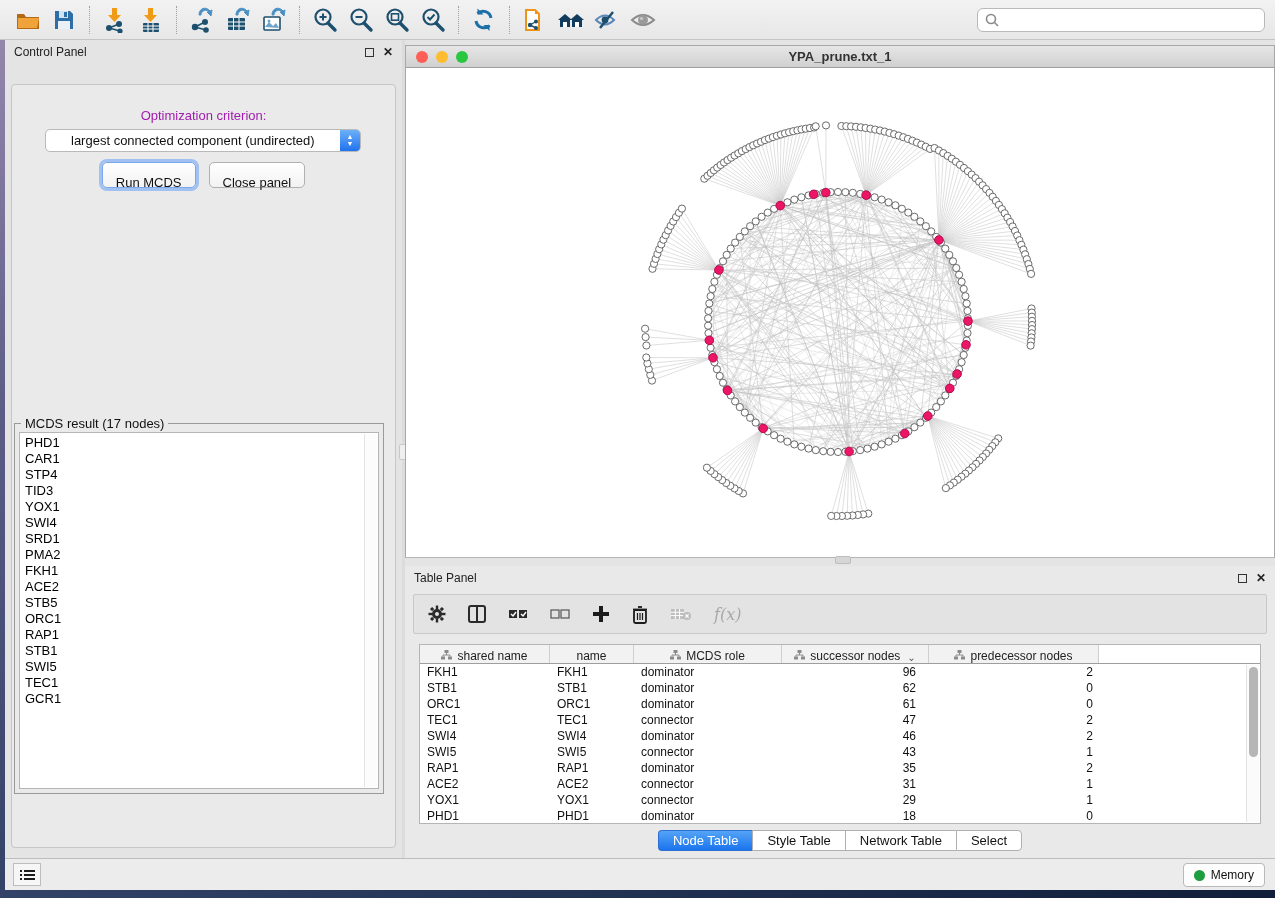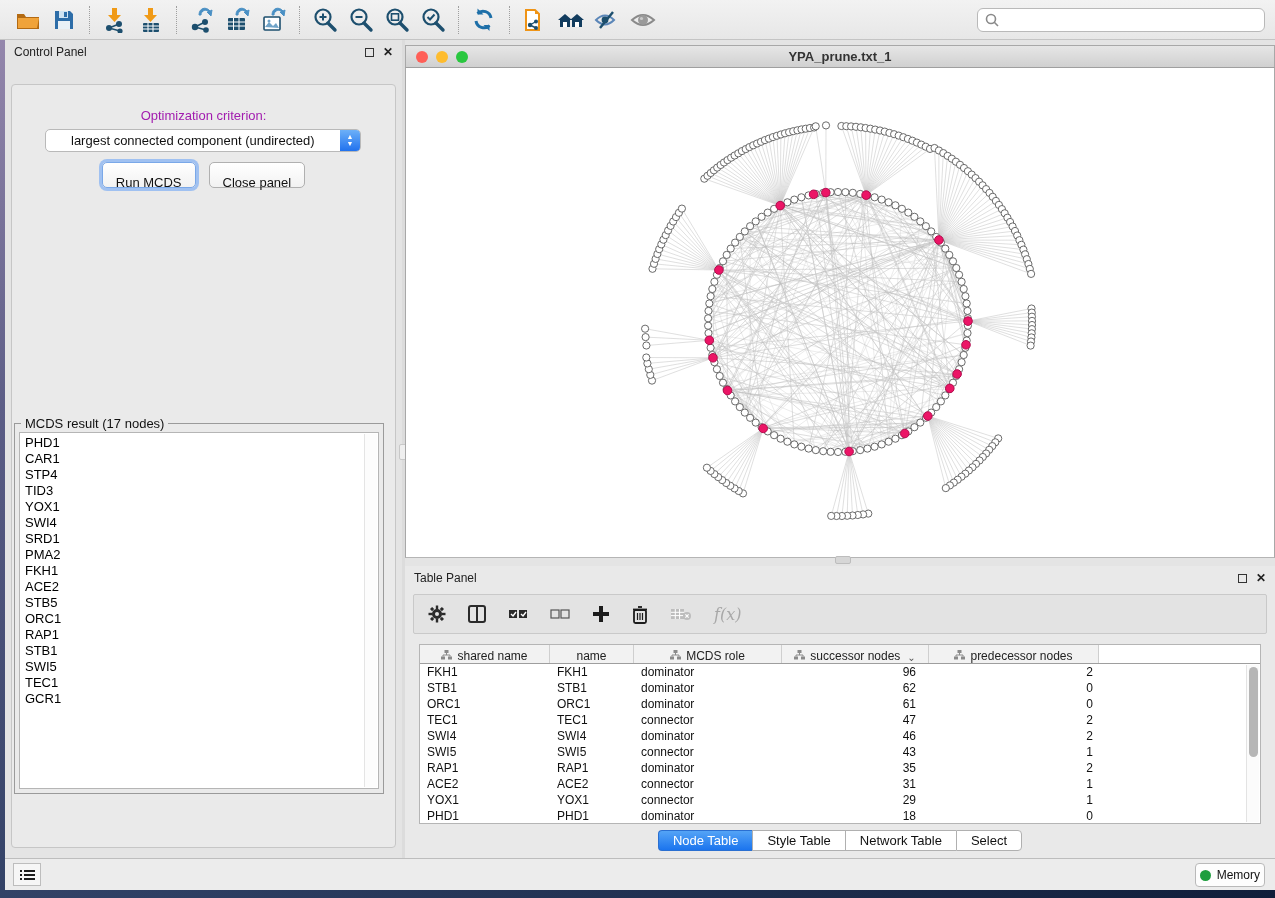--- a/index.html
+++ b/index.html
@@ -95,21 +95,21 @@
   .tb-thumb { position:absolute; left:2px; top:2px; width:9px; height:90px; background:#b6b6b6; border-radius:5px; }
   .tp-tabs { position:absolute; left:0; width:100%; top:264px; display:flex; justify-content:center; }
 
   
   .statusbar { position:absolute; left:5px; right:0; top:858px; height:32px; background:#ececec;
     border-top:1px solid #bdbdbd; }
   .list-btn { position:absolute; left:8px; top:4px; width:28px; height:23px; background:#f6f6f6;
     border:1px solid #bdbdbd; display:flex; align-items:center; justify-content:center; }
   .memory-btn { position:absolute; right:10px; top:4px; height:24px; background:#fdfdfd;
     border:1px solid #b9b9b9; border-radius:4px; display:flex; align-items:center; gap:6px;
-    padding:0 4px; font-size:12px; color:#111;margin-left:40px; }
+    padding:0 10px; font-size:12px; color:#111;margin-left:40px; }
   .mem-dot { width:11px; height:11px; border-radius:50%; }
 </style>
 </head>
 <body>
 
 <div class="toolbar">
   <div class="tbtn">
     <svg width="26" height="22">
         <path d="M2 5 l7 0 2 3 13 0 0 12 -22 0z" fill="#b36a12"></path>
         <path d="M3 9 l21 0 -2 10 -19 0z" fill="#f0a33a"></path>

